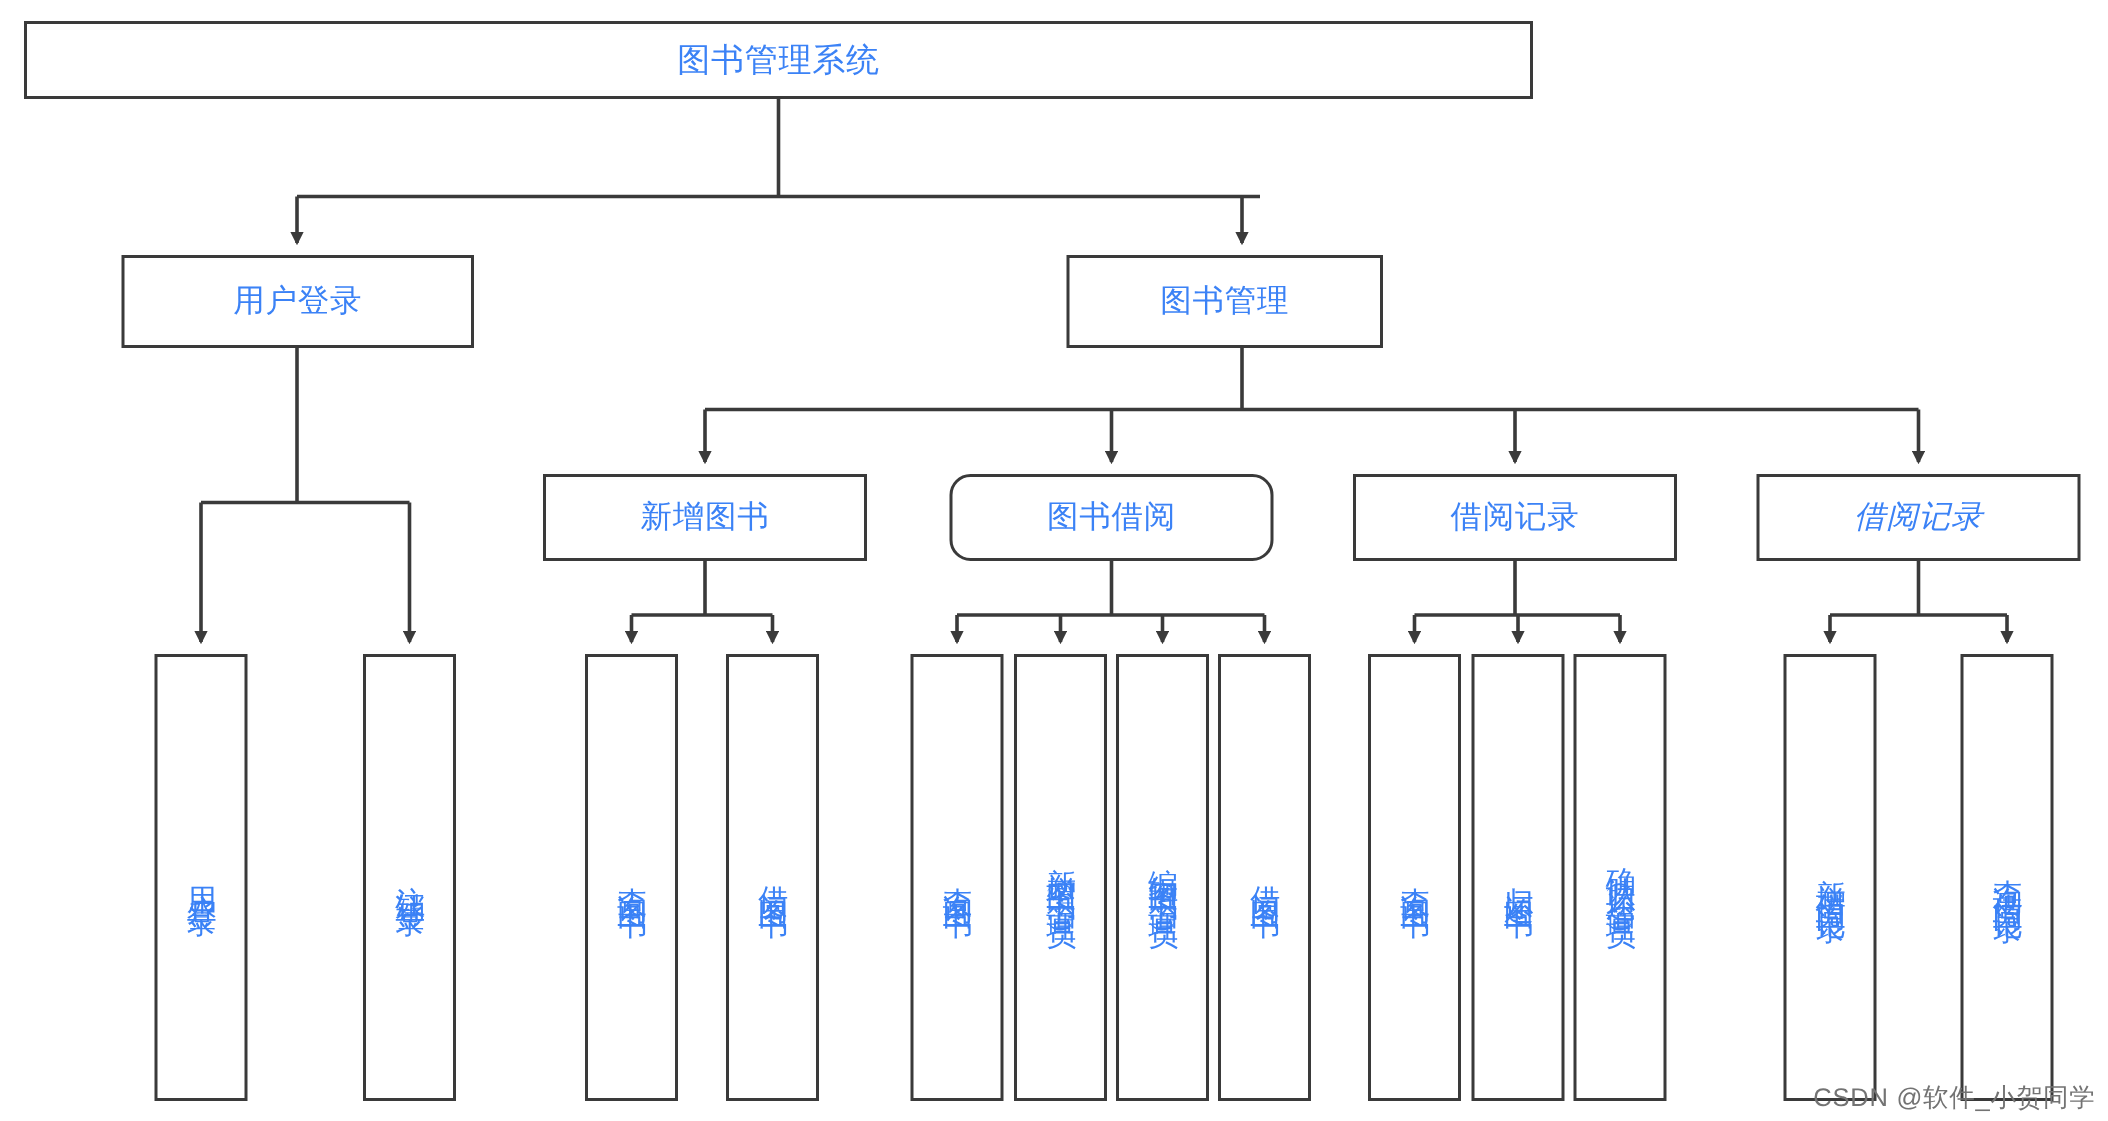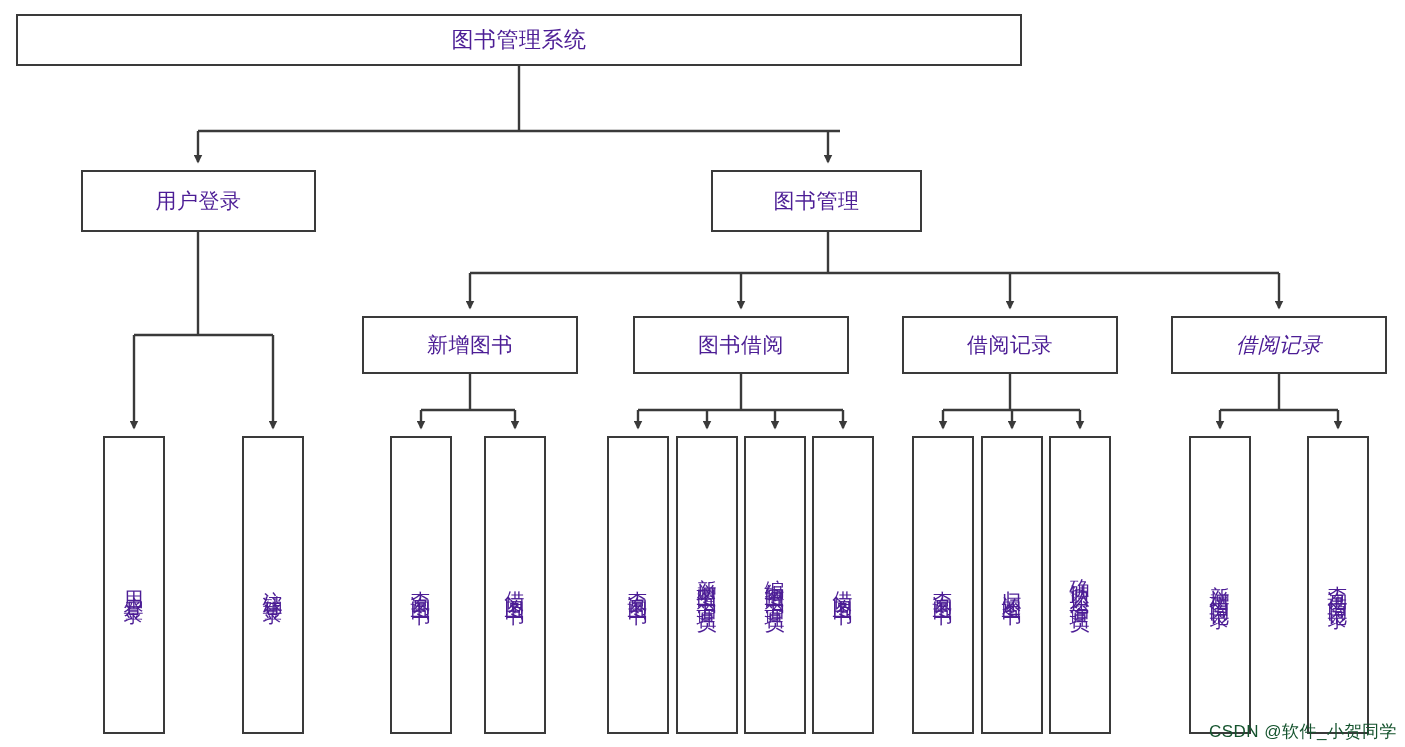--- a/index.html
+++ b/index.html
@@ -26,21 +26,21 @@
     pointer-events: none;
   }
   .node {
     position: absolute;
     box-sizing: border-box;
     background: #ffffff;
     border: 2px solid #3a3a3a;
     display: flex;
     align-items: center;
     justify-content: center;
-    color: #4c1d95;
+    color: #3b82f6;
     line-height: 1.18;
   }
   .node .lbl {
     display: block;
     text-align: center;
     white-space: pre-line;
   }
   .node.h .lbl {
     font-size: 21px;
     letter-spacing: 0.5px;
@@ -59,21 +59,21 @@
     font-size: 20px;
     letter-spacing: 5px;
     line-height: 1;
     white-space: nowrap;
   }
   .watermark {
     position: absolute;
     right: 8px;
     bottom: 4px;
     font-size: 17px;
-    color: #14532d;
+    color: #737373;
     letter-spacing: 0.5px;
     user-select: none;
     white-space: nowrap;
   }
 </style>
 </head>
 <body>
 
 <div id="canvas">
 
@@ -134,21 +134,21 @@
   <div class="node h" style="left:81px;top:170px;width:235px;height:62px;">
     <span class="lbl">用户登录</span>
   </div>
   <div class="node h" style="left:711px;top:170px;width:211px;height:62px;">
     <span class="lbl">图书管理</span>
   </div>
 
   <div class="node h" style="left:362px;top:316px;width:216px;height:58px;">
     <span class="lbl">新增图书</span>
   </div>
-  <div class="node h" style="left:633px;top:316px;width:216px;height:58px;">
+  <div class="node h" style="left:633px;top:316px;width:216px;height:58px;border-radius:14px;">
     <span class="lbl">图书借阅</span>
   </div>
   <div class="node h" style="left:902px;top:316px;width:216px;height:58px;">
     <span class="lbl">借阅记录</span>
   </div>
   <div class="node h" style="left:1171px;top:316px;width:216px;height:58px;font-style:italic;">
     <span class="lbl">借阅记录</span>
   </div>
 
   <div class="node v" style="left:103px;top:436px;width:62px;height:298px;">

